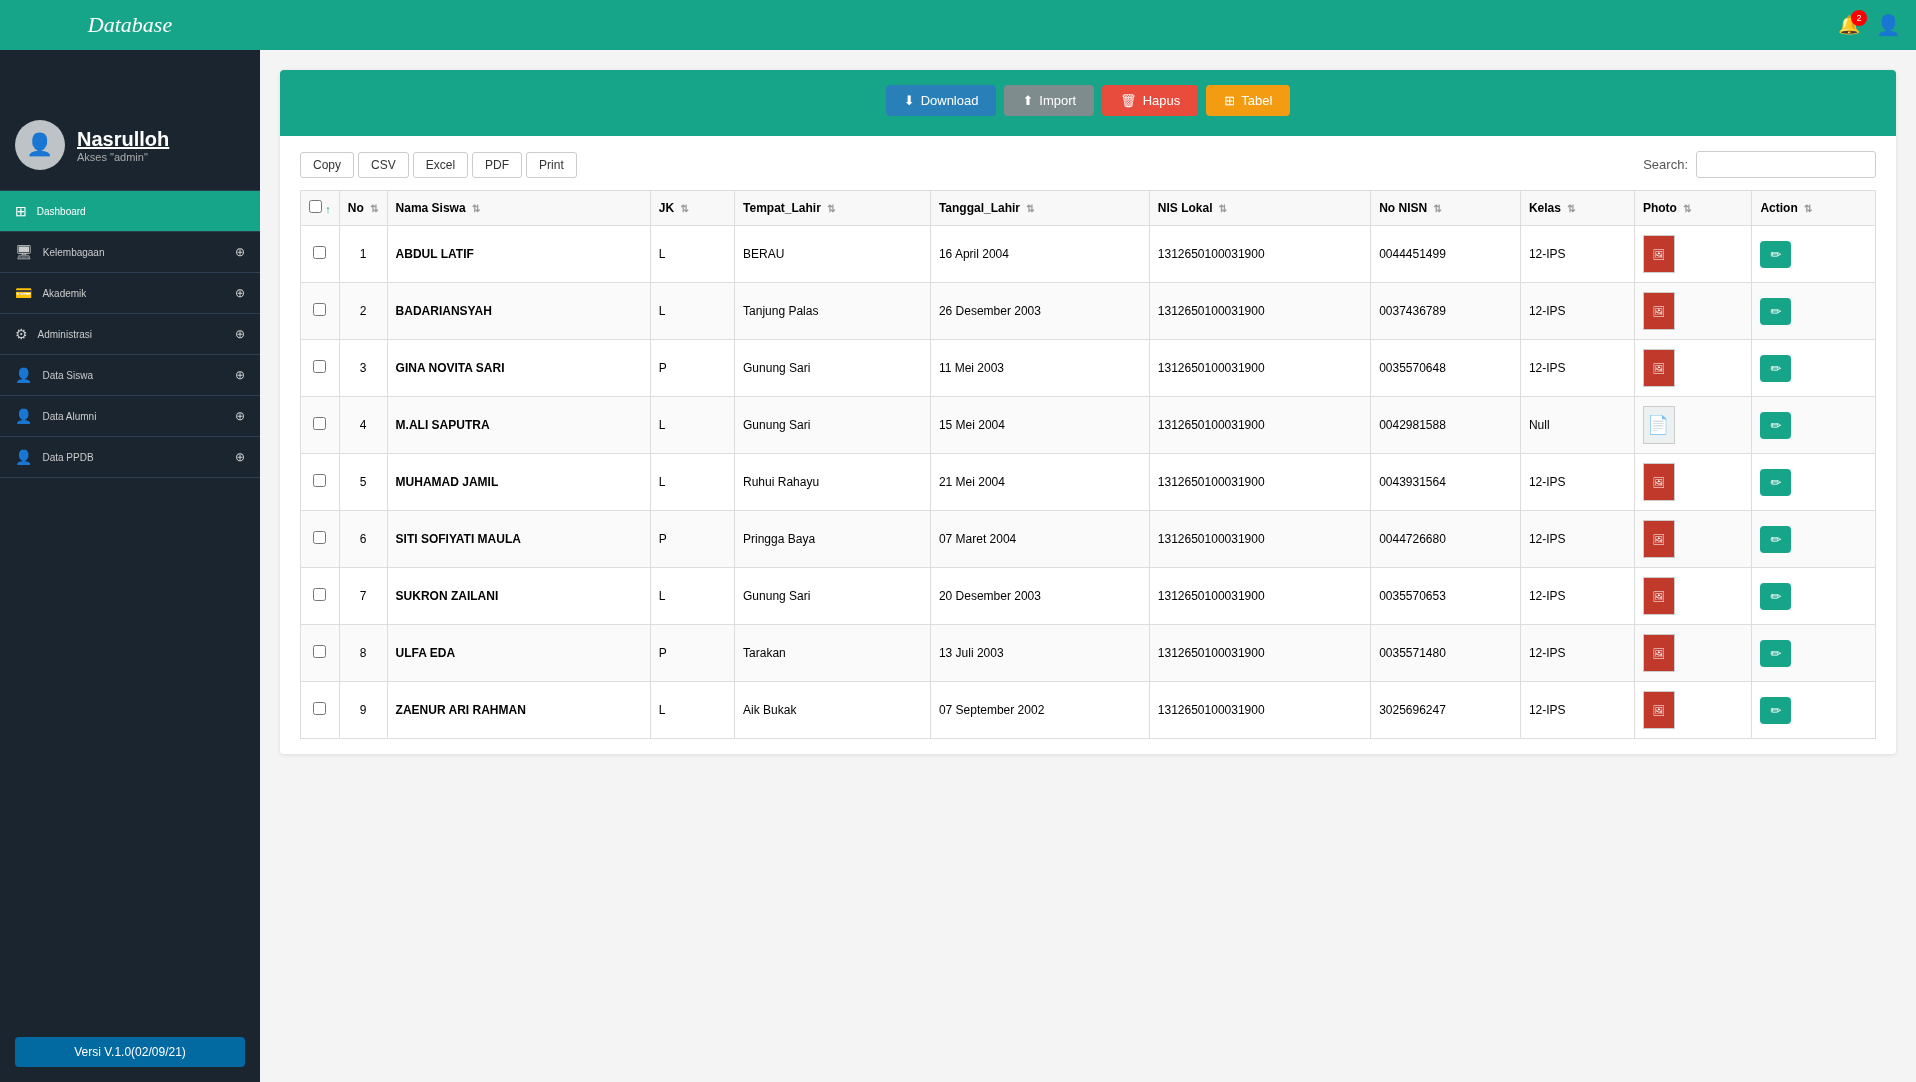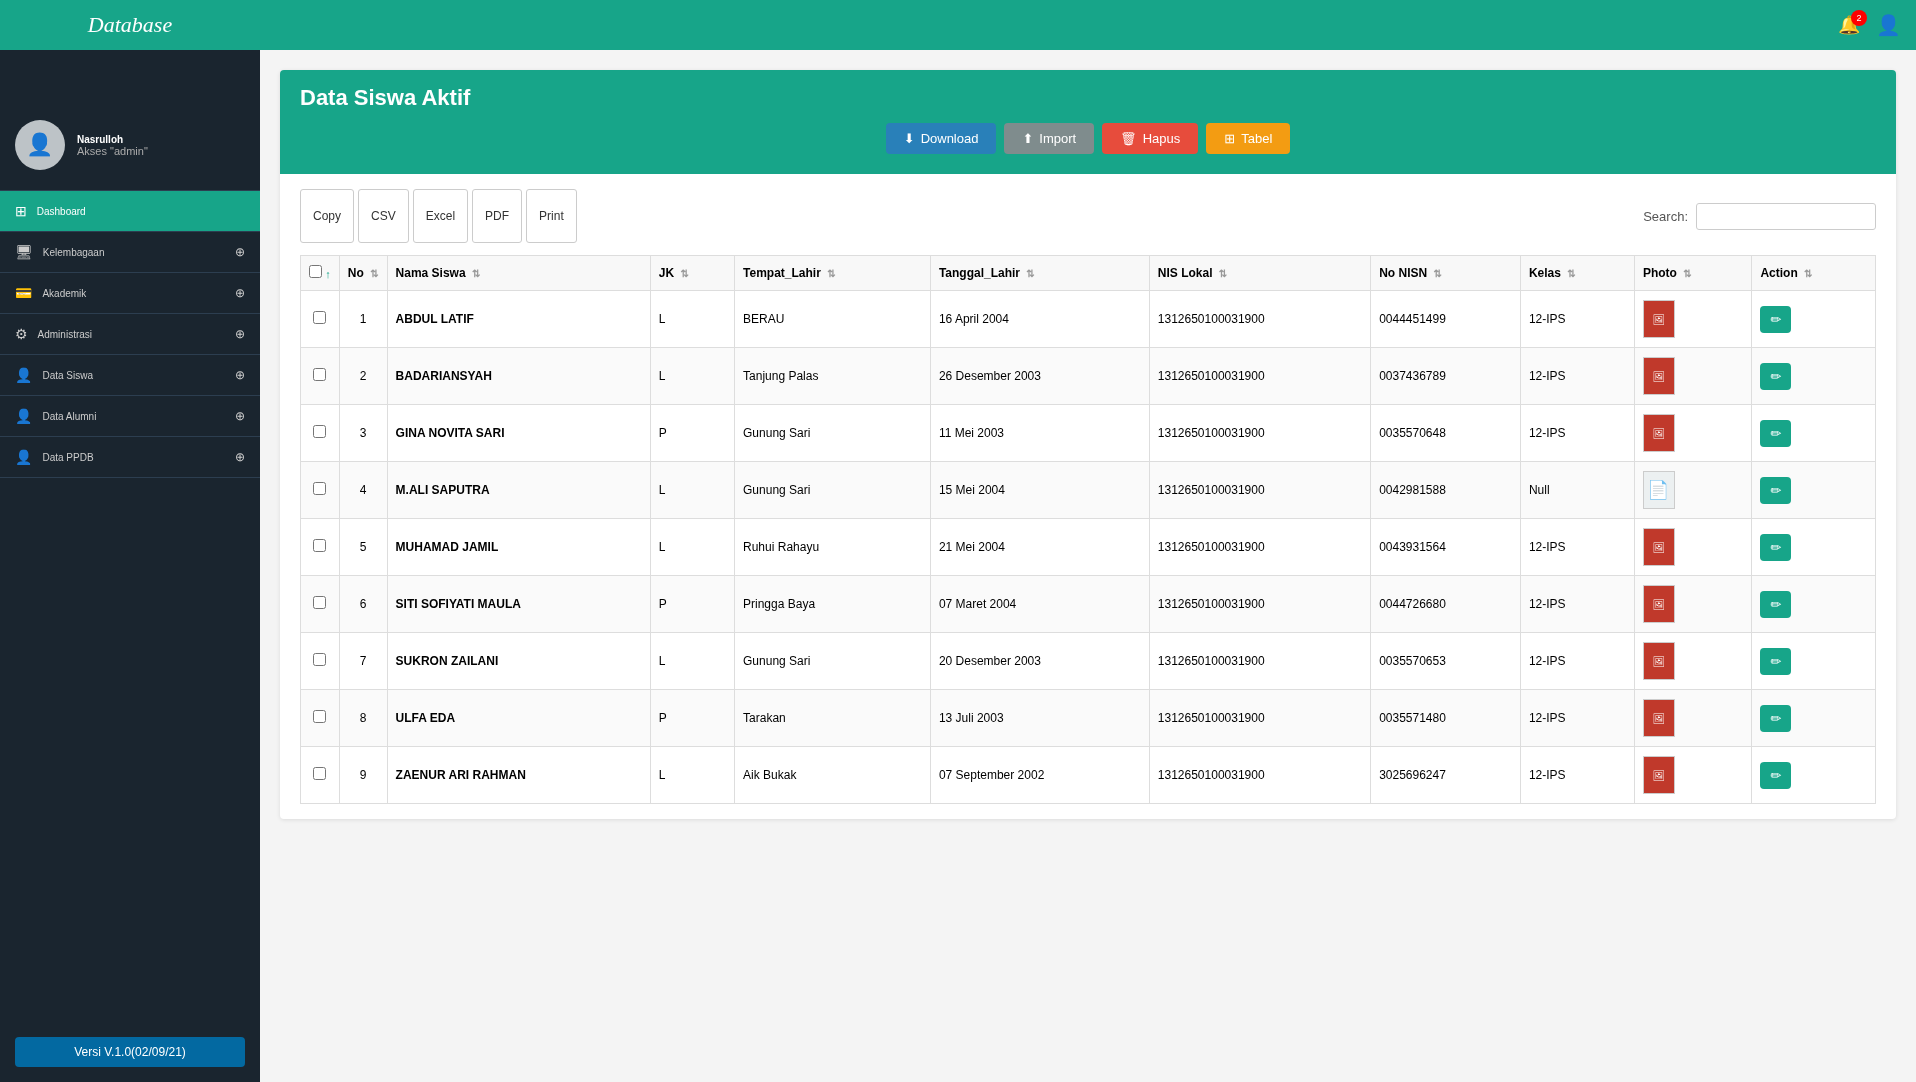--- a/index.html
+++ b/index.html
@@ -62,21 +62,21 @@
       border-bottom: 1px solid #2c3e50;
     }
     .sidebar-avatar {
       width: 50px; height: 50px;
       border-radius: 50%;
       background: #bdc3c7;
       display: flex; align-items: center; justify-content: center;
       font-size: 22px; color: #555;
       overflow: hidden;
     }
-    .sidebar-username { font-size: 10px; font-weight: bold; }
+    .sidebar-username { font-size: 20px; font-weight: bold; text-decoration: underline; }
     .sidebar-role { font-size: 11px; color: #aaa; }
     .sidebar-nav { flex: 1; }
     .sidebar-item {
       display: flex;
       align-items: center;
       justify-content: space-between;
       padding: 12px 15px;
       cursor: pointer;
       color: #ccc;
       border-bottom: 1px solid #2c3e50;
@@ -134,21 +134,21 @@
 
     
     .table-toolbar {
       display: flex;
       align-items: center;
       justify-content: space-between;
       margin-bottom: 12px;
     }
     .table-buttons { display: flex; gap: 4px; }
     .tbl-btn {
-      padding: 19px 12px;
+      padding: 5px 12px;
       border: 1px solid #ccc;
       background: white;
       cursor: pointer;
       border-radius: 3px;
       font-size: 12px;
       color: #333;
     }
     .search-container { display: flex; align-items: center; gap: 8px; }
     .search-label { font-size: 13px; color: #555; }
     .search-input {
@@ -284,21 +284,20 @@
       </div>
       <span class="sidebar-item-arrow">⊕</span>
     </div>
   </nav>
   <div class="sidebar-version">Versi V.1.0(02/09/21)</div>
 </div>
 
 <div class="main-content">
   <div class="page-card">
     <div class="page-card-header">
-      <div class="page-title">Data Siswa Aktif</div>
       <div class="header-actions">
         <button class="btn btn-download">
           <span>⬇</span>
           <span>Download</span>
         </button>
         <button class="btn btn-import">
           <span>⬆</span>
           <span>Import</span>
         </button>
         <button class="btn btn-hapus">

